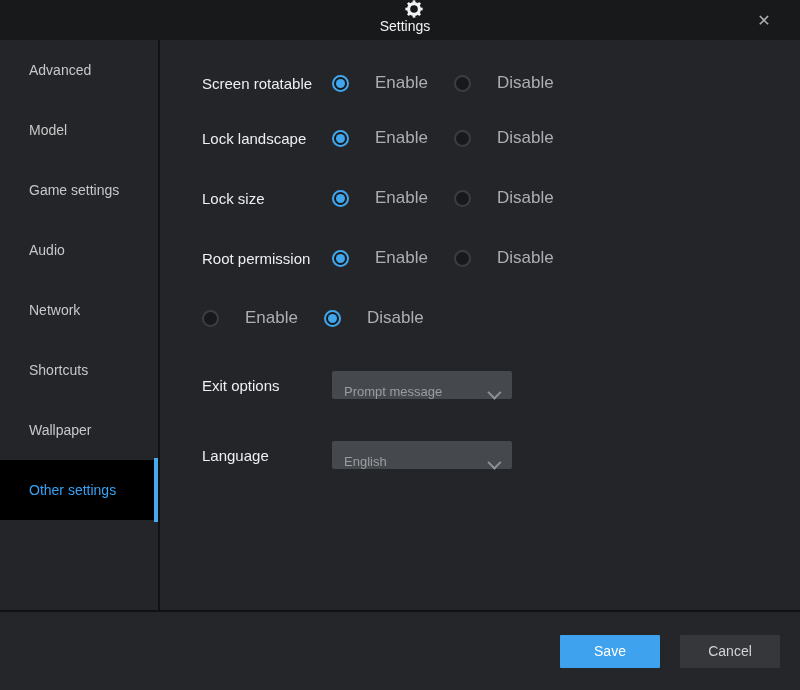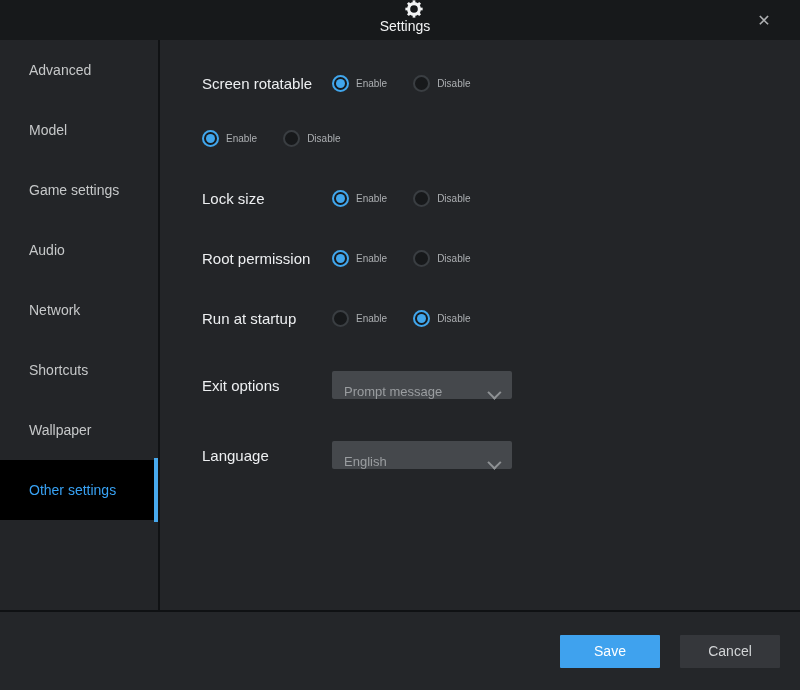--- a/index.html
+++ b/index.html
@@ -50,21 +50,21 @@
   .radio{
     width:13px;height:13px;border-radius:50%;
     border:2px solid #3a3e42;background:#17191b;
     flex:none;position:relative;
   }
   .radio.on{border-color:#41a6ec;}
   .radio.on::after{
     content:"";position:absolute;left:2px;top:2px;width:9px;height:9px;
     border-radius:50%;background:#41a6ec;
   }
-  .radio-opt{color:#acafb2;font-size:10px;margin-left:7px;}
+  .radio-opt{color:#acafb2;font-size:17px;margin-left:26px;}
   .dropdown{
     width:180px;height:28px;background:#45484c;border-radius:2px;
     display:flex;align-items:flex-end;box-sizing:border-box;
     padding:0 12px;cursor:pointer;position:relative;
   }
   .dropdown .dd-value{color:#9a9da0;font-size:13px;flex:1;}
   .chevron{
     width:8px;height:8px;flex:none;margin-right:2px;
     border-right:2px solid #8f9295;border-bottom:2px solid #8f9295;
     transform:rotate(45deg) translateY(-2px);
@@ -144,20 +144,21 @@
       <span class="radio on"></span>
       <span class="radio-opt">Enable</span>
     </label>
     <label class="radio-group">
       <span class="radio"></span>
       <span class="radio-opt">Disable</span>
     </label>
   </div>
 
   <div class="row" style="top:84px">
+    <div class="row-label">Lock landscape</div>
     <label class="radio-group">
       <span class="radio on"></span>
       <span class="radio-opt">Enable</span>
     </label>
     <label class="radio-group">
       <span class="radio"></span>
       <span class="radio-opt">Disable</span>
     </label>
   </div>
 
@@ -179,21 +180,20 @@
       <span class="radio on"></span>
       <span class="radio-opt">Enable</span>
     </label>
     <label class="radio-group">
       <span class="radio"></span>
       <span class="radio-opt">Disable</span>
     </label>
   </div>
 
   <div class="row" style="top:264px">
-    <div class="row-label">Run at startup</div>
     <label class="radio-group">
       <span class="radio"></span>
       <span class="radio-opt">Enable</span>
     </label>
     <label class="radio-group">
       <span class="radio on"></span>
       <span class="radio-opt">Disable</span>
     </label>
   </div>
 

